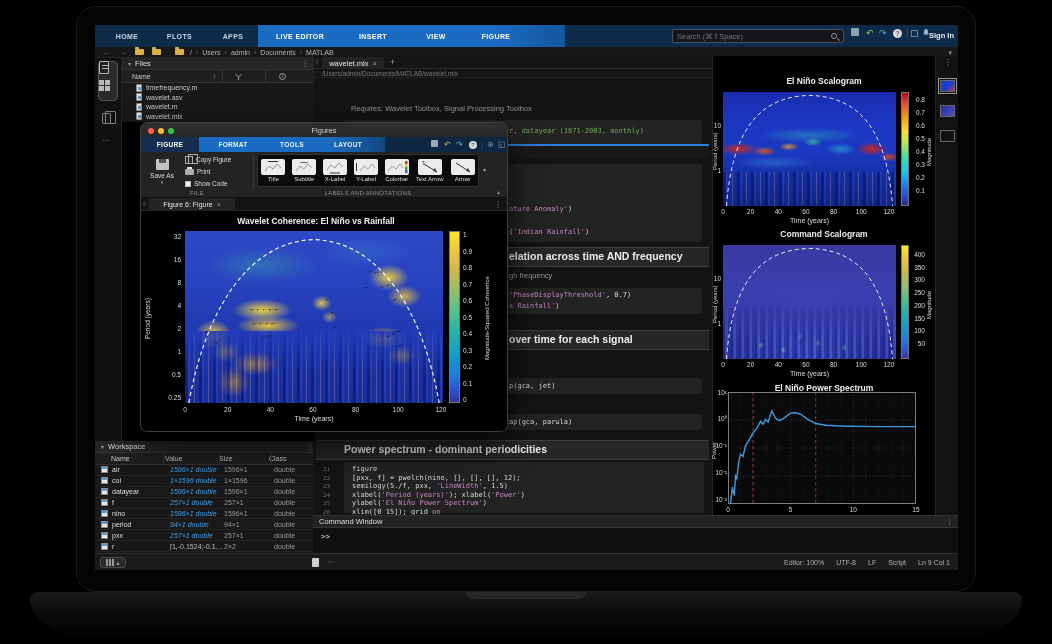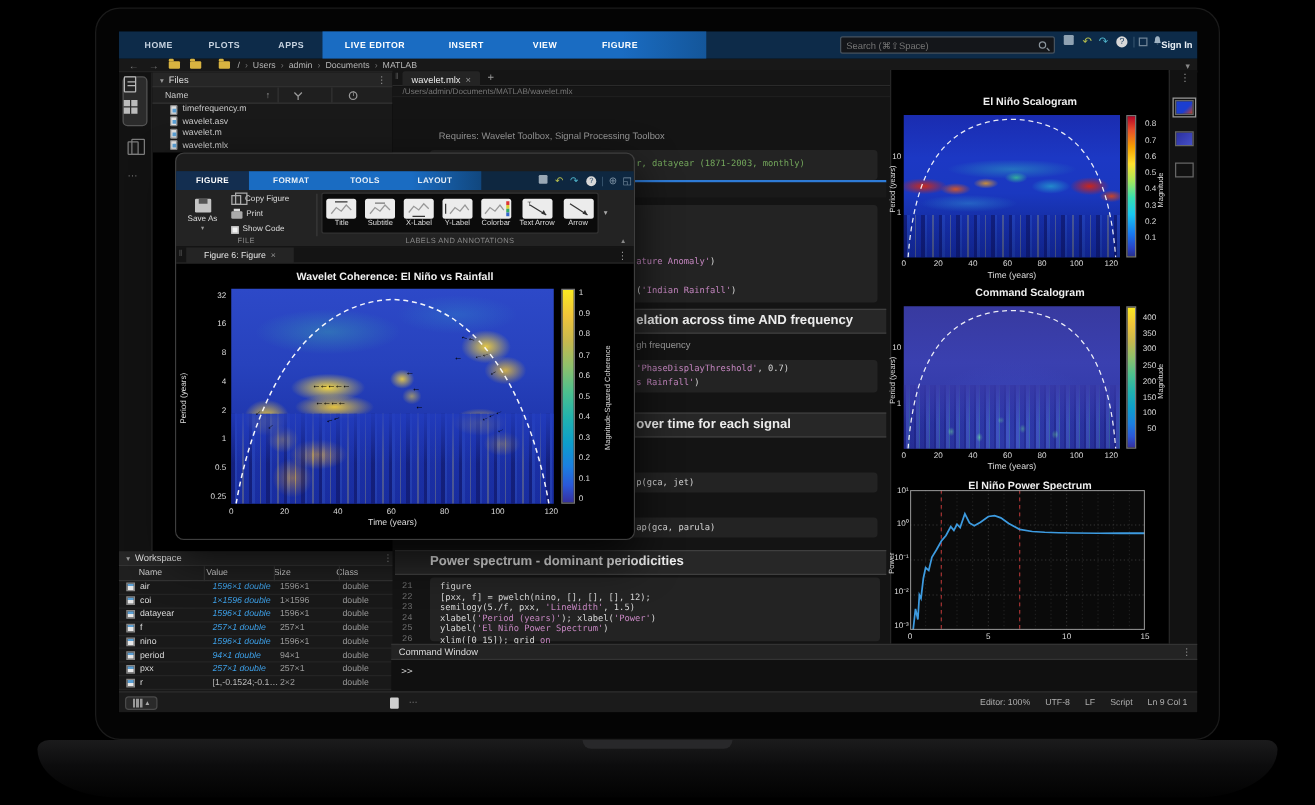--- a/index.html
+++ b/index.html
@@ -69,21 +69,21 @@
 .doc{left:219px;top:53px;width:398px;height:437px;background:#141414;overflow:hidden}
 .doc-title{position:absolute;left:37px;top:8px;font-size:12.5px;color:#e87a33}
 .doc-req{position:absolute;left:37px;top:26px;font-size:7.5px;color:#949494}
 .cblock{position:absolute;background:#232323;border-radius:3px}
 .band{position:absolute;left:2px;width:393px;height:20px;background:#272727;border-top:1px solid #3f3f3f;border-bottom:1px solid #3f3f3f}
 .bandh{position:absolute;font-size:10.5px;font-weight:bold;color:#ececec}
 .codefrag{position:absolute;font-family:"DejaVu Sans Mono",monospace;font-size:7px;white-space:pre}
 .tok-p{color:#d8d8d8}.tok-s{color:#c586c0}.tok-k{color:#c586c0}.tok-c{color:#74a85c}
 .blueline{position:absolute;left:30px;top:66px;width:365px;height:2px;background:#2e7bd6}
 .darkrow{position:absolute;left:30px;top:68px;width:365px;height:12px;background:#191919}
-.lnum{position:absolute;width:16px;text-align:right;font-family:Liberation Mono, monospace;font-size:7px;color:#707070}
+.lnum{position:absolute;width:16px;text-align:right;font-family:Liberation Serif, serif;font-size:7px;color:#707070}
 .graysub{position:absolute;font-size:7.5px;color:#9a9a9a}
 
 .plots{left:617px;top:31px;width:223px;height:459px;background:#000;border-left:1px solid #262626}
 .ftitle{position:absolute;width:100%;text-align:center;font-size:8.5px;font-weight:bold;color:#eee}
 .axes{position:absolute;overflow:hidden}
 .hticks{position:absolute;display:flex;justify-content:space-between;font-size:6.5px;color:#ddd}
 .hticks span{width:12px;text-align:center}
 .vticks{position:absolute;display:flex;flex-direction:column;justify-content:space-between;align-items:flex-end;font-size:6.5px;color:#ddd}
 .vlab{position:absolute;writing-mode:vertical-rl;transform:rotate(180deg);font-size:6px;color:#ddd;text-align:center}
 .xlab{position:absolute;text-align:center;font-size:7px;color:#ddd}
@@ -538,20 +538,26 @@
       <div class="sb-right">
           <span>Editor: 100%</span>
           <span>UTF-8</span>
           <span>LF</span>
           <span>Script</span>
           <span>Ln 9 Col 1</span>
         </div>
     </div>
 
     <div class="a figwin">
+      <div class="fw-titlebar">
+        <span class="light" style="left:7px;background:#ff5f57"></span>
+        <span class="light" style="left:17px;background:#febc2e"></span>
+        <span class="light" style="left:27px;background:#28c840"></span>
+        <span>Figures</span>
+      </div>
       <div class="fw-ribtabs">
         <div class="fw-ribblue"></div>
         <div class="fw-tab sel" style="left:0;width:58px">FIGURE</div>
         <div class="fw-tab" style="left:66px;width:52px">FORMAT</div>
         <div class="fw-tab" style="left:128px;width:46px">TOOLS</div>
         <div class="fw-tab" style="left:182px;width:50px">LAYOUT</div>
         <span class="fw-ribico" style="left:290px"><span style="display:inline-block;width:7px;height:7px;background:#9aa8b5;border-radius:1px"></span></span>
         <span class="fw-ribico" style="left:303px;color:#b8bf4e">↶</span>
         <span class="fw-ribico" style="left:315px;color:#4fb3c9">↷</span>
         <span class="fw-ribico" style="left:328px;top:3.5px;width:8px;height:8px;background:#d8d8d8;border-radius:50%;color:#1a3c5e;font-size:6px;text-align:center;line-height:8px">?</span>

